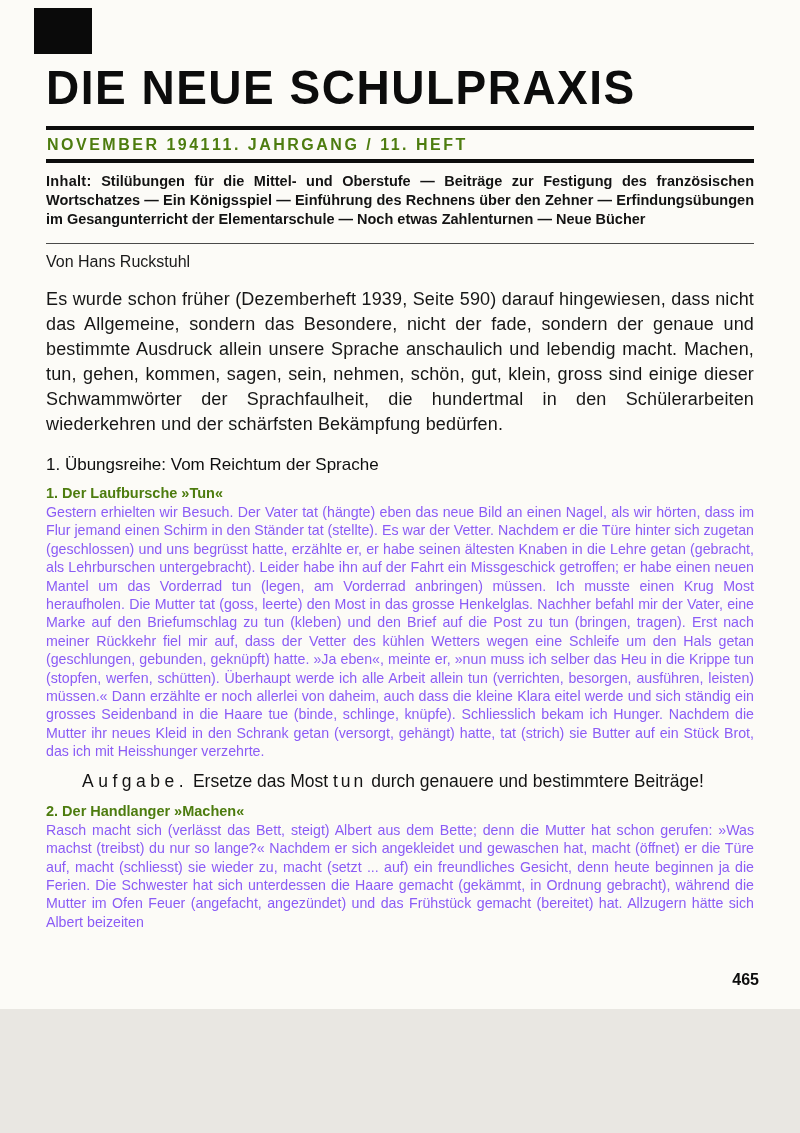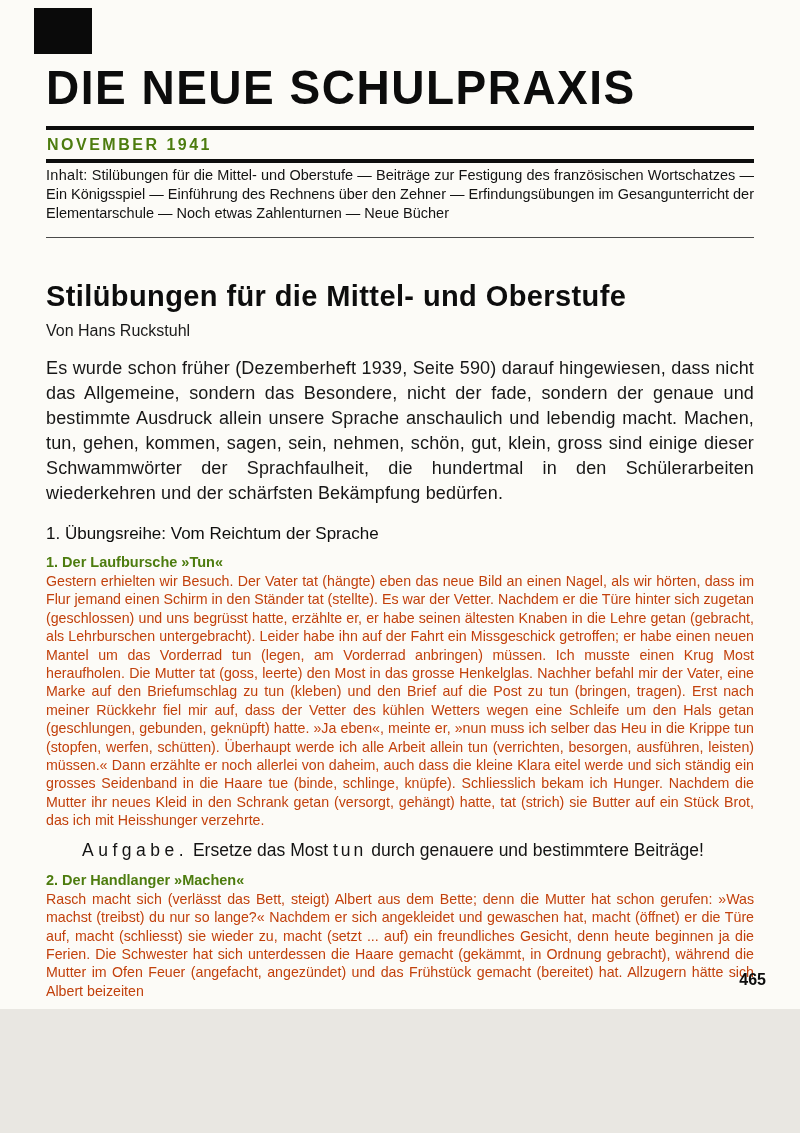--- a/index.html
+++ b/index.html
@@ -44,23 +44,23 @@
     display: flex;
     justify-content: flex-start;
     align-items: center;
     padding: 6px 1px 5px 1px;
     font-size: 16px;
     font-weight: 700;
     letter-spacing: 2.5px;
     color: #4d7c0f;
   }
   .contents {
-    margin-top: 3px;
+    margin-top: 9px;
     font-size: 14.5px;
-    font-weight: 400;
+    font-weight: 700;
     line-height: 19px;
     text-align: justify;
     color: #131313;
   }
   .contents .contents-label { letter-spacing: 0.3px; }
   .rule-thin {
     height: 1px;
     background: #4a4a4a;
     margin-top: 14px;
   }
@@ -94,66 +94,66 @@
     margin-top: 10px;
     font-size: 14.5px;
     font-weight: 700;
     color: #4d7c0f;
   }
   .body-text {
     margin-top: 2px;
     font-size: 14.2px;
     line-height: 18.4px;
     text-align: justify;
-    color: #c2410c;
+    color: #8b5cf6;
   }
   .task {
     margin-top: 8px;
     font-size: 17.5px;
     line-height: 24px;
     color: #131313;
   }
   .task .spaced-label { letter-spacing: 4.5px; margin-left: 36px; }
   .task .spaced-word { letter-spacing: 3px; }
   .page-number {
     position: absolute;
-    right: 34px;
+    right: 41px;
     bottom: 20px;
     font-size: 16px;
     font-weight: 700;
     color: #0d0d0d;
   }
 </style>
 </head>
 <body>
 
 <div class="page">
 
   <div class="corner-mark"></div>
 
   <header>
     <h1 class="masthead-title">DIE NEUE SCHULPRAXIS</h1>
 
     <div class="rule-thick first"></div>
 
     <div class="issue-line">
       <span>NOVEMBER 1941</span>
+      <span>11. JAHRGANG / 11. HEFT</span>
     </div>
 
     <div class="rule-thick"></div>
 
     <p class="contents">
       <span class="contents-label">Inhalt:</span><span> Stilübungen für die Mittel- und Oberstufe — Beiträge zur Festigung des französischen Wortschatzes — Ein Königsspiel — Einführung des Rechnens über den Zehner — Erfindungsübungen im Gesangunterricht der Elementarschule — Noch etwas Zahlenturnen — Neue Bücher</span>
     </p>
 
     <div class="rule-thin"></div>
   </header>
 
   <main>
-    <h2 class="article-title">Stilübungen für die Mittel- und Oberstufe</h2>
 
     <p class="byline">Von Hans Ruckstuhl</p>
 
     <p class="intro">Es wurde schon früher (Dezemberheft 1939, Seite 590) darauf hingewiesen, dass nicht das Allgemeine, sondern das Besondere, nicht der fade, sondern der genaue und bestimmte Ausdruck allein unsere Sprache anschaulich und lebendig macht. Machen, tun, gehen, kommen, sagen, sein, nehmen, schön, gut, klein, gross sind einige dieser Schwammwörter der Sprachfaulheit, die hundertmal in den Schülerarbeiten wiederkehren und der schärfsten Bekämpfung bedürfen.</p>
 
     <h3 class="section-heading">1. Übungsreihe: Vom Reichtum der Sprache</h3>
 
     <h4 class="exercise-heading">1. Der Laufbursche »Tun«</h4>
 
     <p class="body-text">Gestern erhielten wir Besuch. Der Vater tat (hängte) eben das neue Bild an einen Nagel, als wir hörten, dass im Flur jemand einen Schirm in den Ständer tat (stellte). Es war der Vetter. Nachdem er die Türe hinter sich zugetan (geschlossen) und uns begrüsst hatte, erzählte er, er habe seinen ältesten Knaben in die Lehre getan (gebracht, als Lehrburschen untergebracht). Leider habe ihn auf der Fahrt ein Missgeschick getroffen; er habe einen neuen Mantel um das Vorderrad tun (legen, am Vorderrad anbringen) müssen. Ich musste einen Krug Most heraufholen. Die Mutter tat (goss, leerte) den Most in das grosse Henkelglas. Nachher befahl mir der Vater, eine Marke auf den Briefumschlag zu tun (kleben) und den Brief auf die Post zu tun (bringen, tragen). Erst nach meiner Rückkehr fiel mir auf, dass der Vetter des kühlen Wetters wegen eine Schleife um den Hals getan (geschlungen, gebunden, geknüpft) hatte. »Ja eben«, meinte er, »nun muss ich selber das Heu in die Krippe tun (stopfen, werfen, schütten). Überhaupt werde ich alle Arbeit allein tun (verrichten, besorgen, ausführen, leisten) müssen.« Dann erzählte er noch allerlei von daheim, auch dass die kleine Klara eitel werde und sich ständig ein grosses Seidenband in die Haare tue (binde, schlinge, knüpfe). Schliesslich bekam ich Hunger. Nachdem die Mutter ihr neues Kleid in den Schrank getan (versorgt, gehängt) hatte, tat (strich) sie Butter auf ein Stück Brot, das ich mit Heisshunger verzehrte.</p>

